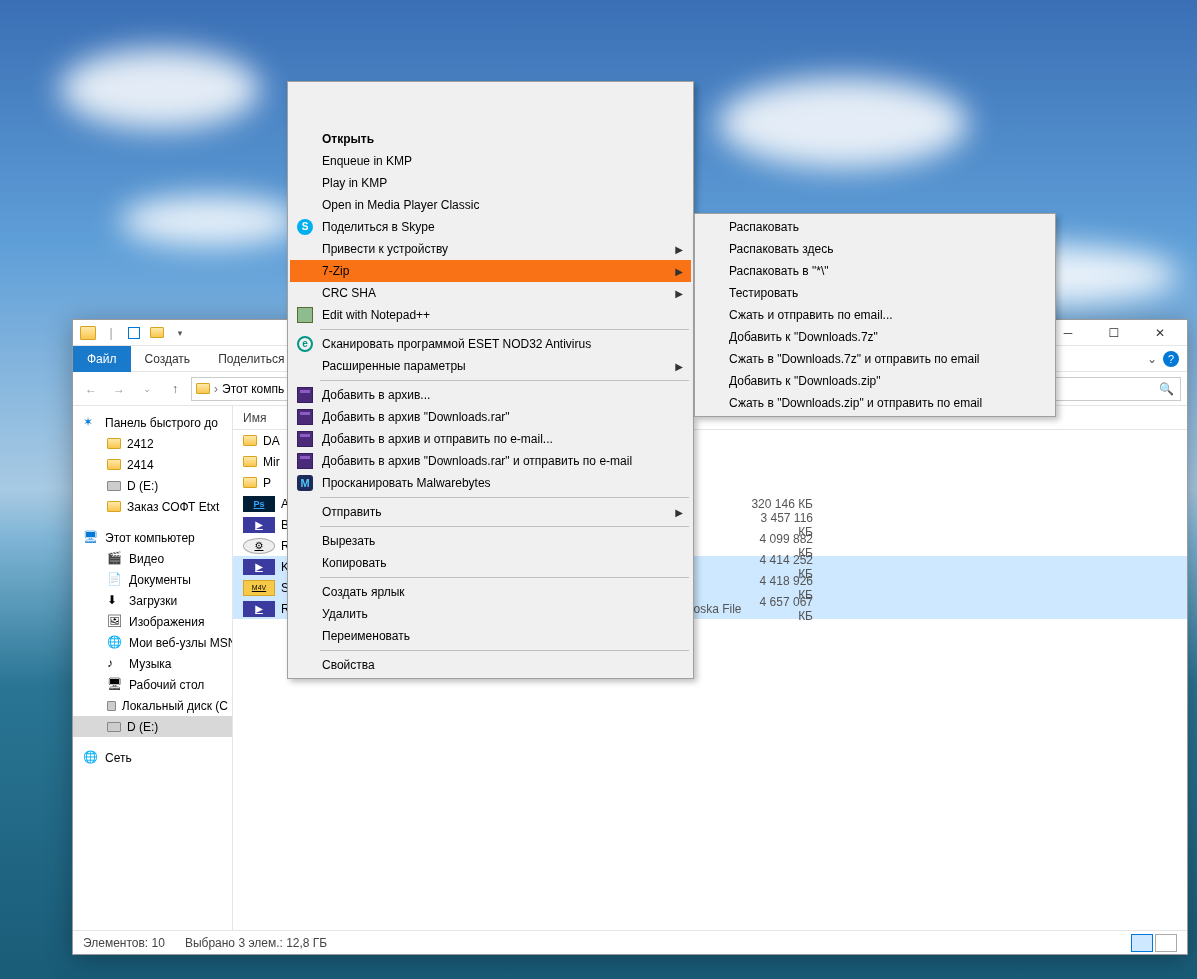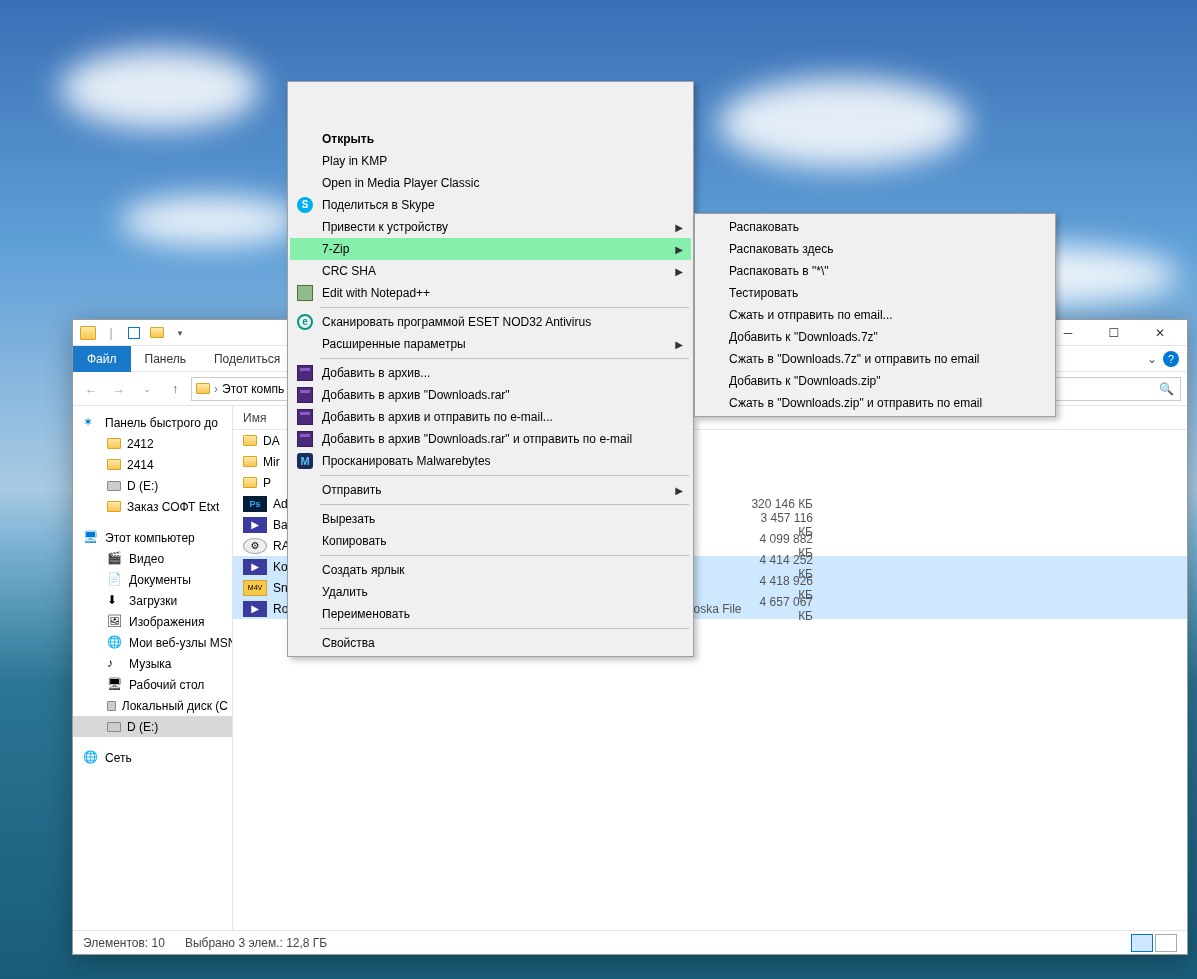--- a/index.html
+++ b/index.html
@@ -47,38 +47,38 @@
 .filelist { flex: 1; position: relative; }
 .columns { display: flex; height: 24px; border-bottom: 1px solid #e5e5e5; align-items: center; padding-left: 10px; }
 .col { color: #444; }
 .col.name { width: 260px; }
 .row { display: flex; align-items: center; height: 21px; padding-left: 10px; }
 .row .c-name { width: 260px; display: flex; align-items: center; gap: 6px; white-space: nowrap; overflow: hidden; }
 .row .c-date { width: 130px; color: #555; }
 .row .c-type { width: 110px; color: #555; white-space: nowrap; overflow: hidden; }
 .row .c-size { width: 80px; text-align: right; color: #555; padding-right: 10px; }
 .row.sel { background: #cde8ff; }
-.file-ico { width: 24px; height: 16px; flex-shrink: 0; display: flex; align-items: center; justify-content: center; font-size: 10px; }
+.file-ico { width: 32px; height: 16px; flex-shrink: 0; display: flex; align-items: center; justify-content: center; font-size: 10px; text-decoration: underline; }
 .ico-rar { background: #4b2a7a; color: #fff; border: 1px solid #3a1d5e; }
 .ico-ps { background: #001e36; color: #31a8ff; font-weight: bold; font-size: 9px; }
 .ico-mkv { background: #3b3b9f; color: #fff; }
 .ico-exe { background: #eee; border: 1px solid #aaa; border-radius: 50%; }
 .ico-m4v { background: #f7c948; border: 1px solid #d9a520; font-size: 7px; }
 
 .statusbar { height: 24px; border-top: 1px solid #e5e5e5; display: flex; align-items: center; padding: 0 10px; gap: 20px; color: #444; }
 .statusbar .view-btns { margin-left: auto; display: flex; gap: 2px; }
 .view-btn { width: 22px; height: 18px; border: 1px solid #aaa; }
 .view-btn.active { background: #cde8ff; border-color: #0078d7; }
 
 .ctxmenu { position: absolute; background: #f0f0f0; border: 1px solid #a0a0a0; box-shadow: 3px 3px 6px rgba(0,0,0,0.25); padding: 2px; z-index: 100; }
 .ctx1 { left: 287px; top: 81px; width: 407px; }
 .ctx2 { left: 694px; top: 213px; width: 362px; }
 .mi { display: flex; align-items: center; height: 22px; padding: 0 30px 0 32px; position: relative; white-space: nowrap; }
 .mi.bold { font-weight: 600; margin-top: 44px; }
-.mi.hover { background: #86efac; }
+.mi.hover { background: #f97316; }
 .mi .mi-ico { position: absolute; left: 6px; width: 18px; height: 18px; display: flex; align-items: center; justify-content: center; }
 .mi .arrow { position: absolute; right: 8px; color: #333; font-size: 10px; }
 .sep { height: 1px; background: #c0c0c0; margin: 3px 2px 3px 30px; }
 .skype-ico { width: 16px; height: 16px; background: #00aff0; border-radius: 50%; color: #fff; font-size: 10px; line-height: 16px; text-align: center; font-weight: bold; }
 .npp-ico { width: 16px; height: 16px; background: #8fbc8f; border: 1px solid #556b2f; }
 .eset-ico { width: 16px; height: 16px; border: 2px solid #009688; border-radius: 50%; color: #009688; font-size: 10px; line-height: 12px; text-align: center; font-weight: bold; }
 .rar-ico { width: 16px; height: 16px; background: #4b2a7a; border: 1px solid #3a1d5e; position: relative; }
 .rar-ico::before { content:''; position:absolute; top:2px; left:2px; right:2px; height:3px; background:#8a5cc4; }
 .mwb-ico { width: 16px; height: 16px; background: #1e2a5a; color:#4fc3f7; border-radius:3px; font-size:11px; line-height:16px; text-align:center; font-weight:bold; }
 </style>
@@ -110,21 +110,21 @@
     </div>
     <div class="window-controls">
       <div class="win-btn">─</div>
       <div class="win-btn">☐</div>
       <div class="win-btn close">✕</div>
     </div>
   </div>
 
   <div class="ribbon-tabs">
     <div class="rib-tab active">Файл</div>
-    <div class="rib-tab">Панель</div>
+    <div class="rib-tab">Создать</div>
     <div class="rib-tab">Поделиться</div>
     <div class="rib-right">
       <span style="color:#555">⌄</span>
       <div class="help-ico">?</div>
     </div>
   </div>
 
   <div class="addrbar">
     <div class="nav-btn">←</div>
     <div class="nav-btn">→</div>
@@ -307,20 +307,23 @@
       <div class="view-btn"></div>
     </div>
   </div>
 </div>
 
 <div class="ctxmenu ctx1">
   <div class="mi bold">
       <span>Открыть</span>
     </div>
   <div class="mi">
+      <span>Enqueue in KMP</span>
+    </div>
+  <div class="mi">
       <span>Play in KMP</span>
     </div>
   <div class="mi">
       <span>Open in Media Player Classic</span>
     </div>
   <div class="mi">
       <div class="mi-ico">
         <div class="skype-ico">S</div>
       </div>
       <span>Поделиться в Skype</span>

